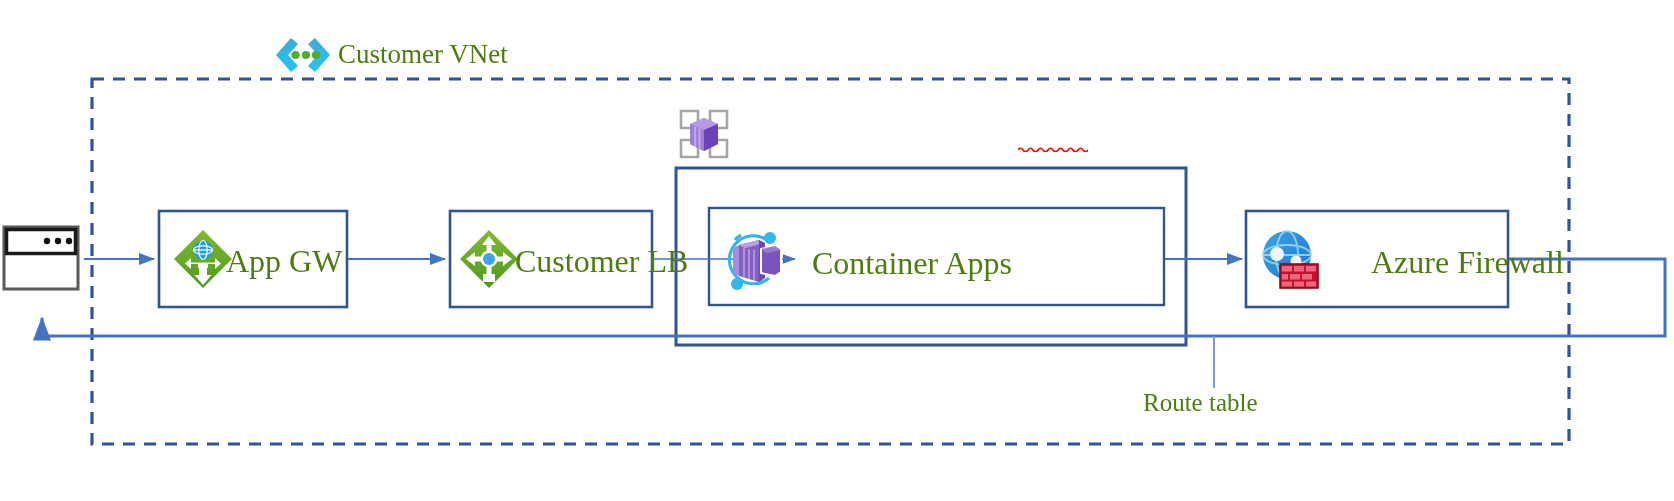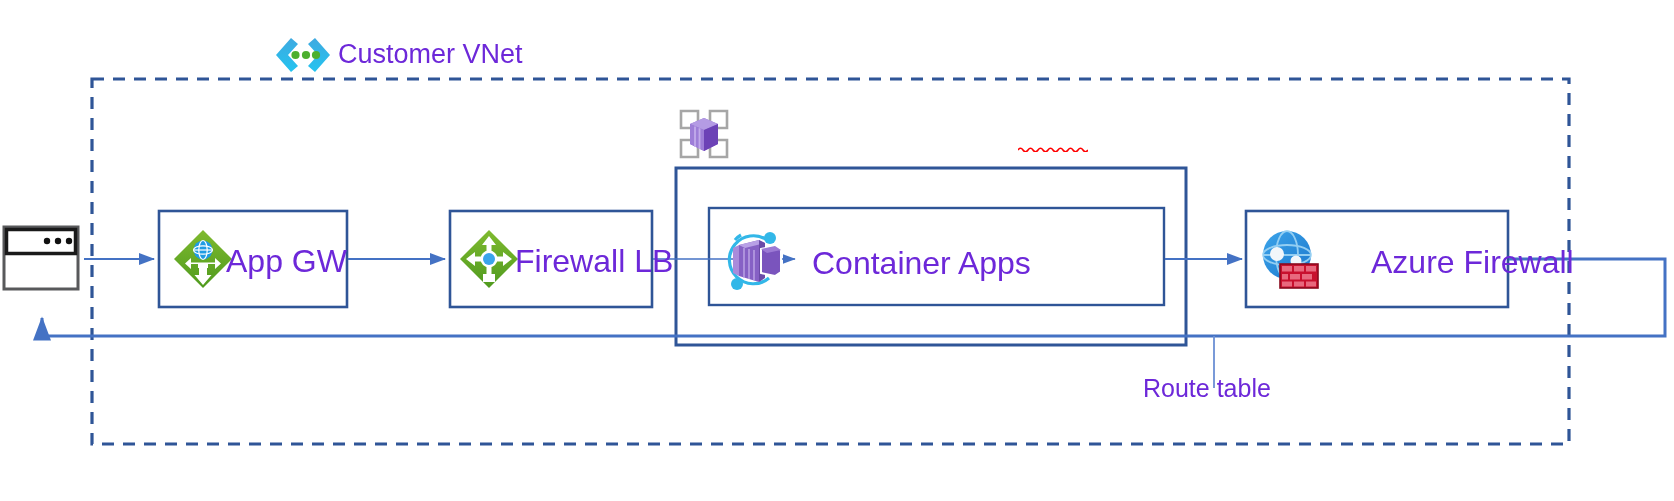--- a/index.html
+++ b/index.html
@@ -20,22 +20,22 @@
   svg.layer {
     position: absolute;
     left: 0;
     top: 0;
     width: 1674px;
     height: 501px;
     overflow: visible;
   }
   .lbl {
     position: absolute;
-    font-family: Liberation Sans, sans-serif;
-    color: #6d28d9;
+    font-family: Liberation Serif, serif;
+    color: #4d7c0f;
     white-space: nowrap;
     line-height: 1;
   }
   .lbl-title {
     font-size: 27px;
   }
   .lbl-node {
     font-size: 32px;
   }
   .lbl-route {
@@ -229,21 +229,21 @@
 
   <div class="lbl lbl-title" style="left:338px; top:41px;">Customer VNet</div>
 
 
   <svg class="spell" style="left:1018px; top:146px; width:70px; height:6px;" viewBox="0 0 70 6" preserveAspectRatio="none">
     <path d="M0,4 Q2.5,0.5 5,4 T10,4 T15,4 T20,4 T25,4 T30,4 T35,4 T40,4 T45,4 T50,4 T55,4 T60,4 T65,4 T70,4" fill="none" stroke="#FF0000" stroke-width="1.6"></path>
   </svg>
 
   <div class="lbl lbl-node" style="left:226px; top:245px;">App GW</div>
 
-  <div class="lbl lbl-node" style="left:515px; top:245px;">Firewall LB</div>
+  <div class="lbl lbl-node" style="left:515px; top:245px;">Customer LB</div>
 
   <div class="lbl lbl-node" style="left:812px; top:247px;">Container Apps</div>
 
   <div class="lbl lbl-node" style="left:1327px; top:246px;margin-left:44px;">Azure Firewall</div>
 
-  <div class="lbl lbl-route" style="left:1143px; top:376px;">Route table</div>
+  <div class="lbl lbl-route" style="left:1143px; top:390px;">Route table</div>
 
 </div>
 
 </body></html>

